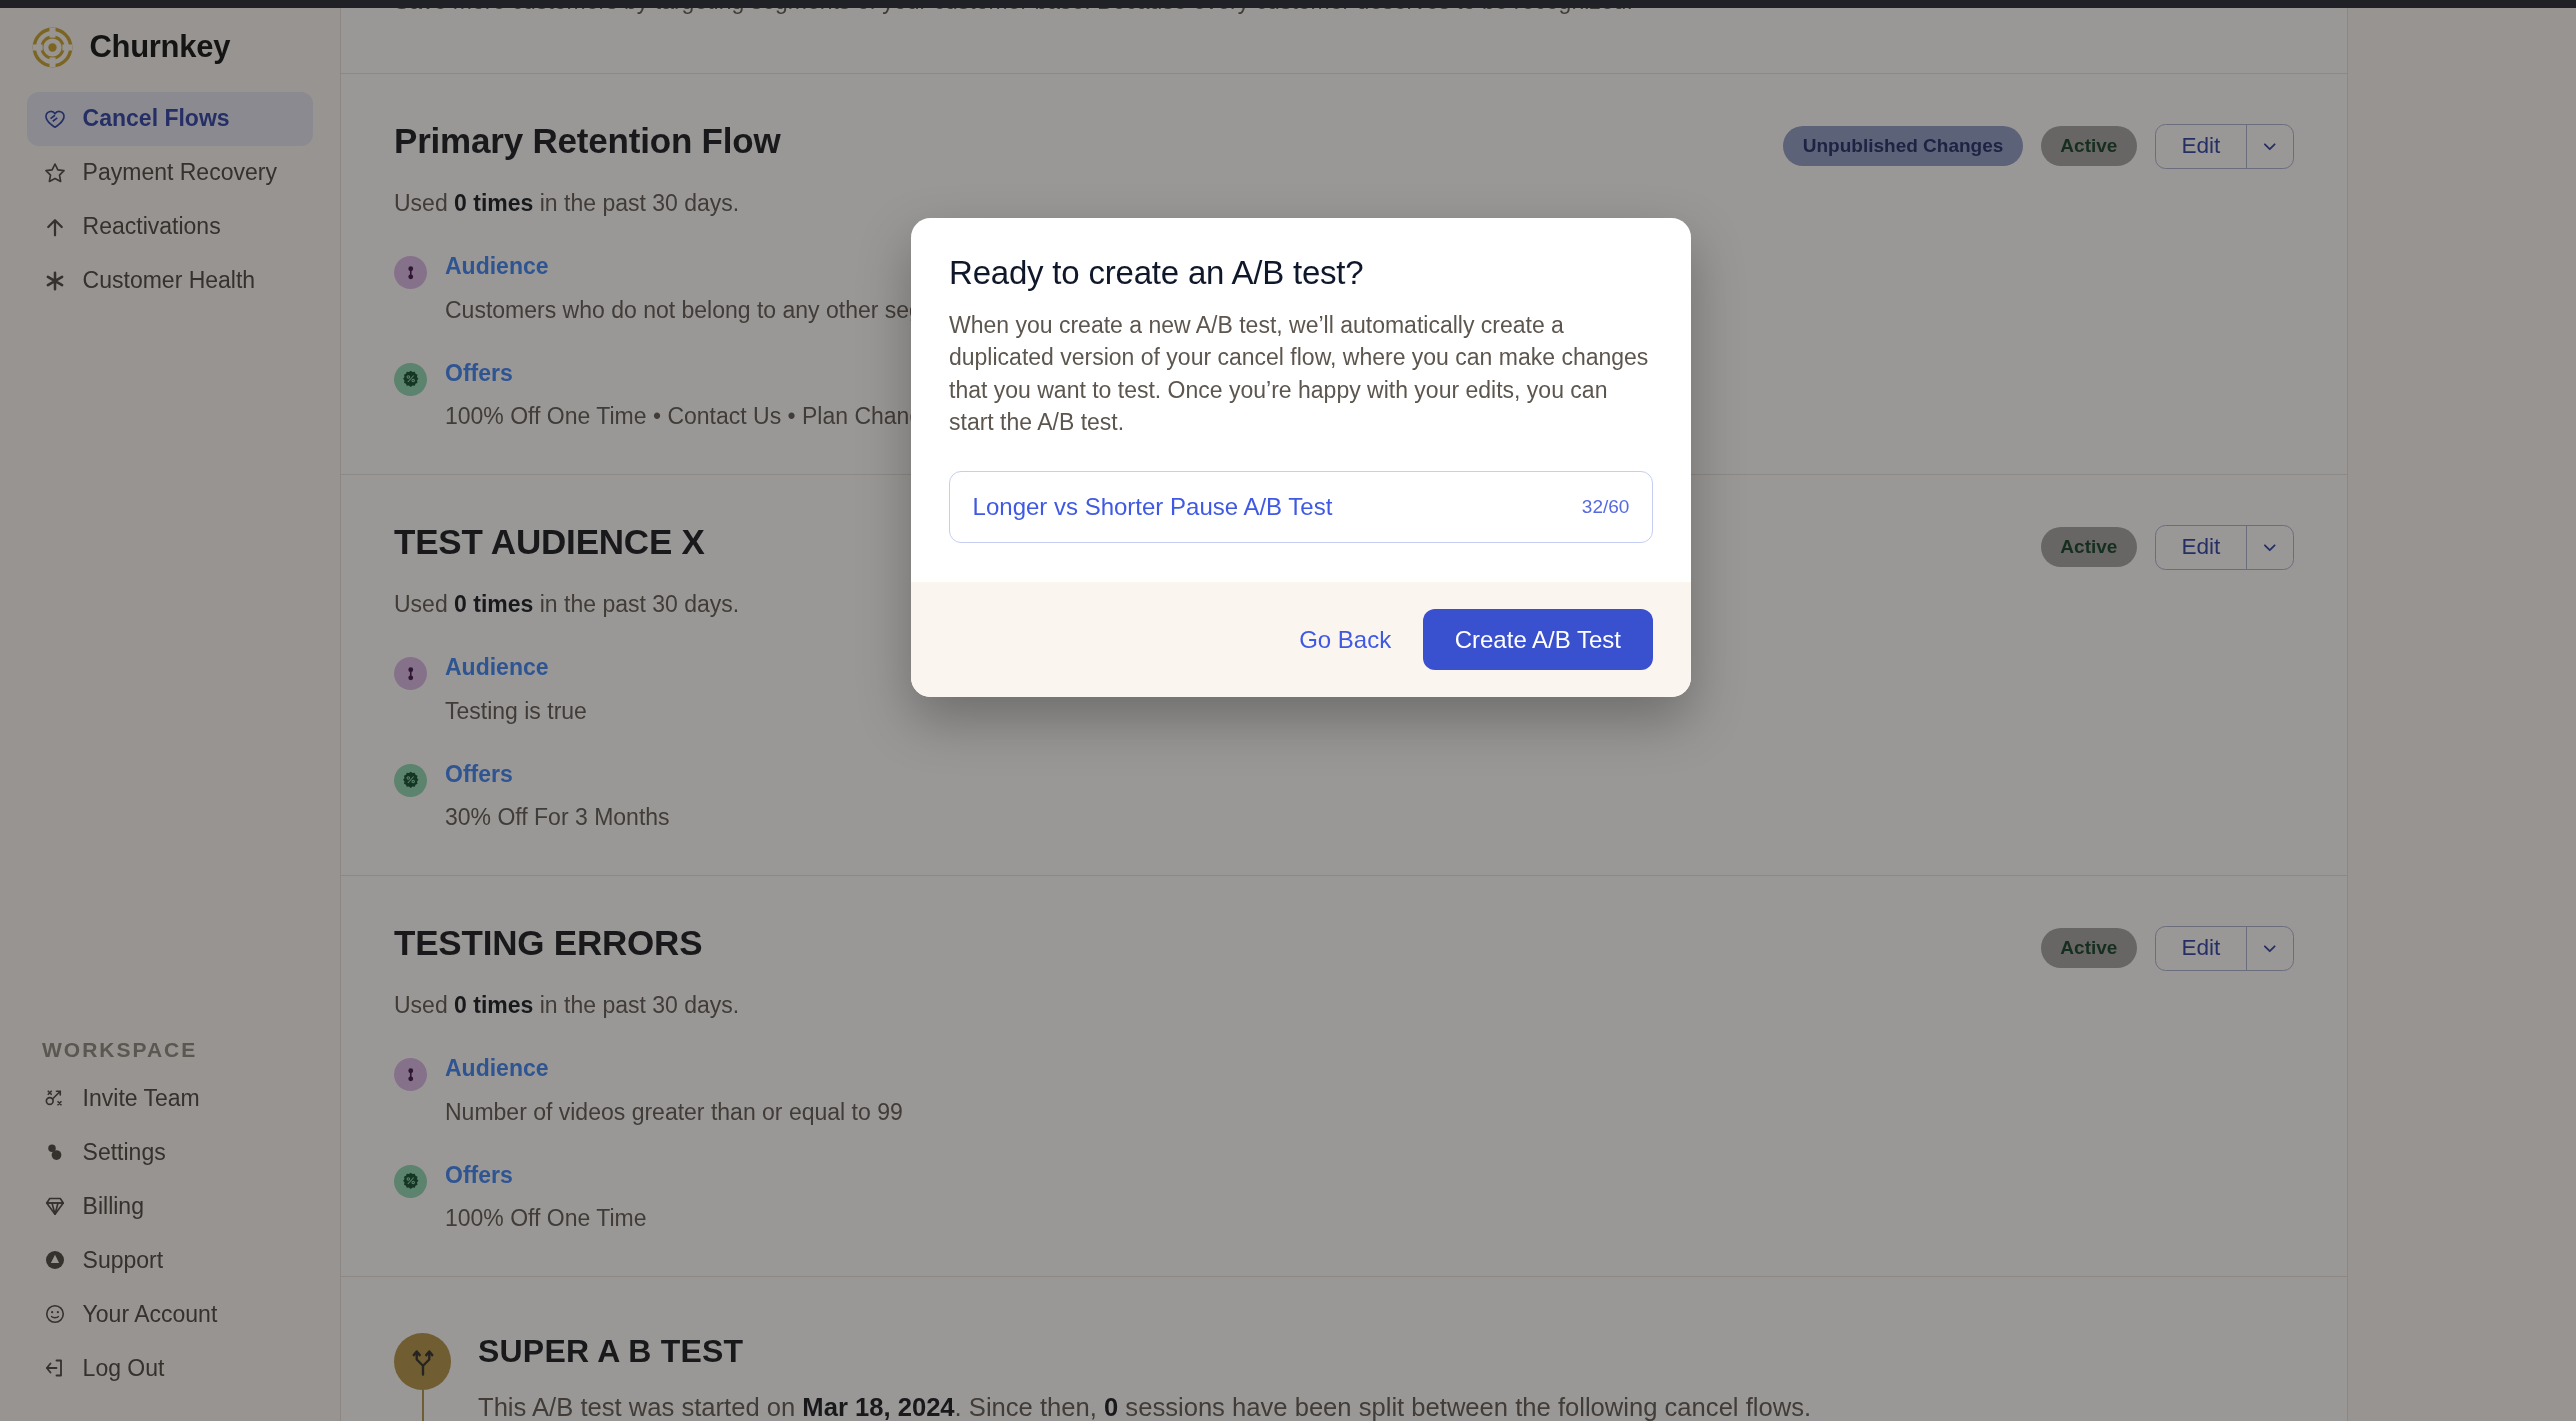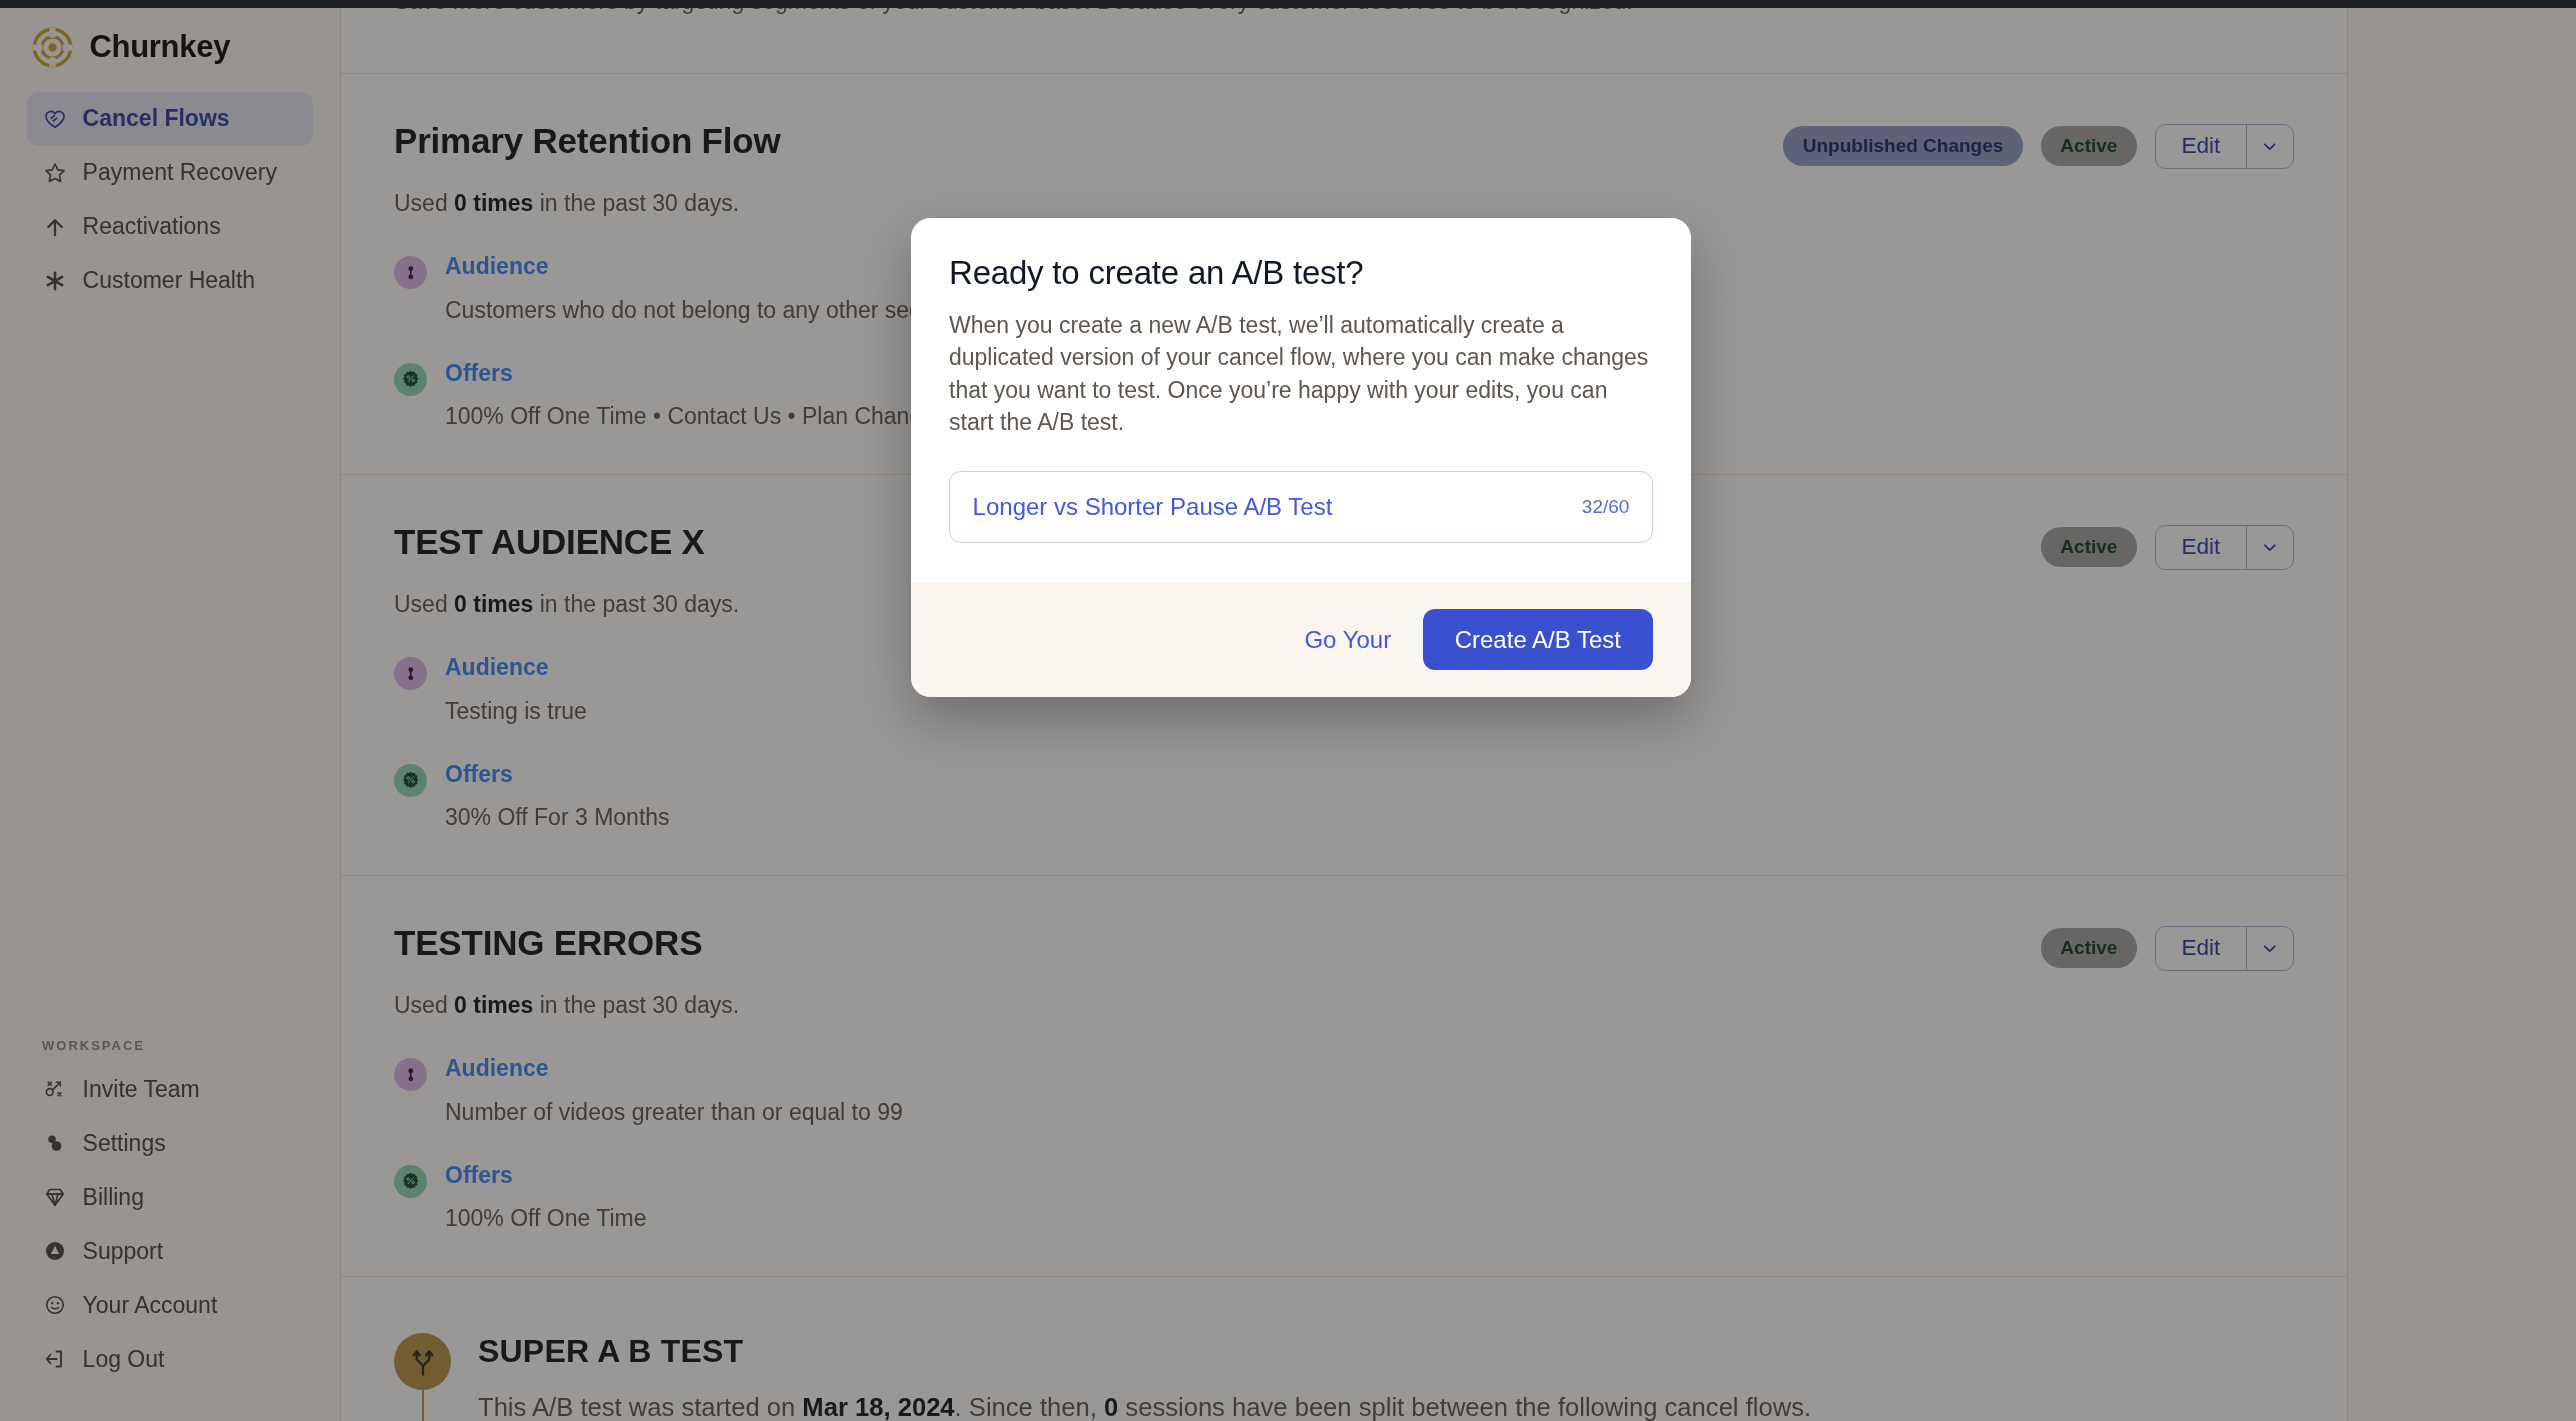--- a/index.html
+++ b/index.html
@@ -85,21 +85,21 @@
   .nav-icon svg { width: 24px; height: 24px; display:block; }
 
   #workspace-wrap {
     position: absolute;
     left: 0;
     top: 1038px;
     width: 340px;
     padding: 0 27px;
   }
   #workspace-label {
-    font-size: 13px;
+    font-size: 21px;
     letter-spacing: 2px;
     font-weight: 600;
     color: #8e867d;
     padding: 0 15px 9px 15px;
   }
 
   
   #main {
     position: absolute;
     top: 0;
@@ -654,21 +654,21 @@
       <div id="modal-title">Ready to create an A/B test?</div>
       <div id="modal-desc">When you create a new A/B test, we’ll automatically create a duplicated version of your cancel flow, where you can make changes that you want to test. Once you’re happy with your edits, you can start the A/B test.</div>
 
       <div id="name-field">
         <input id="name-value" type="text" value="Longer vs Shorter Pause A/B Test" style="">
         <span id="name-counter">32/60</span>
       </div>
     </div>
 
     <div id="modal-footer">
-      <button id="go-back-btn">Go Your</button>
+      <button id="go-back-btn">Go Back</button>
       <button id="create-btn">Create A/B Test</button>
     </div>
   </div>
 
 </div>
 
 <div id="top-strip"></div>
 
 
 </body></html>

